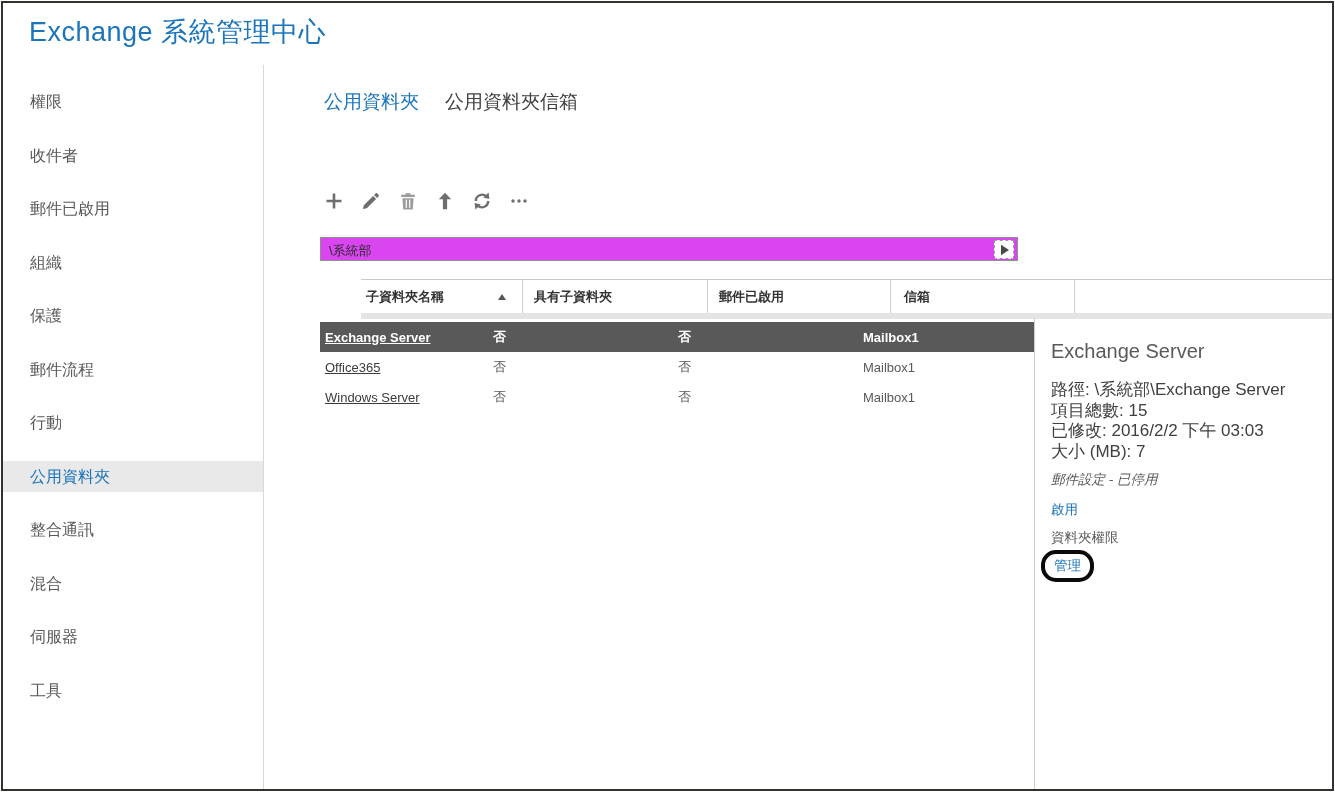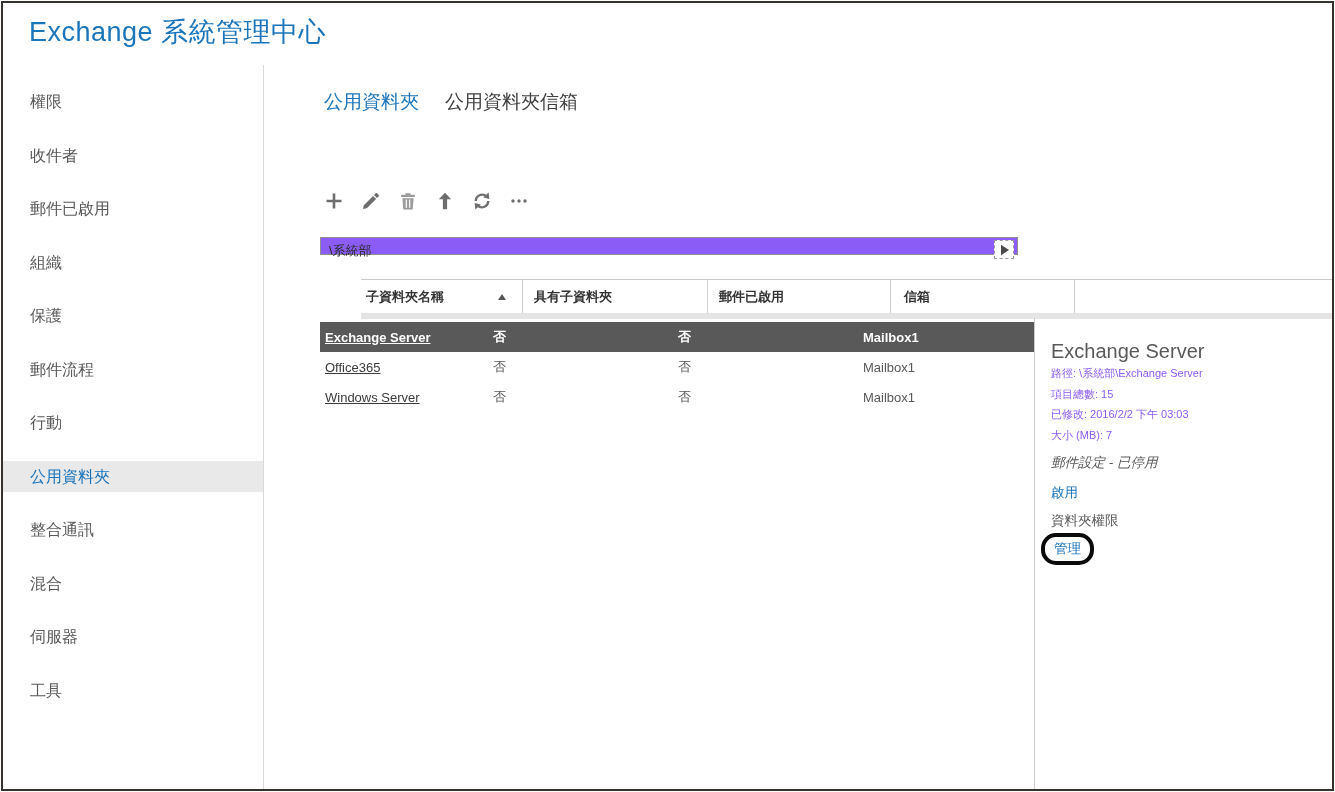--- a/index.html
+++ b/index.html
@@ -17,21 +17,21 @@
   
   .main{position:absolute;left:262px;top:62px;right:0;bottom:0;}
   .tabs{position:absolute;left:59px;top:24px;display:flex;gap:26px;font-size:19px;}
   .tab{color:#404040;cursor:pointer;}
   .tab.active{color:#1b75bb;}
 
   .toolbar{position:absolute;left:57px;top:124px;display:flex;align-items:center;gap:13px;}
   .tool-btn{width:24px;height:24px;display:flex;align-items:center;justify-content:center;cursor:pointer;background:none;border:none;padding:0;}
   .tool-btn svg{display:block;}
 
-  .pathbar{position:absolute;left:55px;top:172px;width:698px;height:18px;border:1px solid #8f8f8f;box-sizing:border-box;background:#8b5cf6;}
+  .pathbar{position:absolute;left:55px;top:172px;width:698px;height:24px;border:1px solid #8f8f8f;box-sizing:border-box;background:#d946ef;}
   .path-text{position:absolute;left:8px;top:4px;font-size:13px;color:#2b2b2b;}
   .go-btn{position:absolute;right:3px;top:2px;width:20px;height:19px;border:1px dashed #9a9a9a;background:#fff;display:flex;align-items:center;justify-content:center;cursor:pointer;padding:0;}
 
   
   .list-header{position:absolute;left:55px;top:214px;right:0;height:33px;border-top:1px solid #c9c9c9;border-bottom:6px solid #e4e4e4;display:flex;box-sizing:content-box;margin-left:41px;}
   .hcell{height:33px;line-height:33px;font-size:13px;font-weight:bold;color:#333333;border-right:1px solid #cfcfcf;box-sizing:border-box;display:flex;align-items:center;cursor:pointer;}
   .hcell.c1{width:162px;padding-left:5px;}
   .hcell.c2{width:185px;padding-left:11px;}
   .hcell.c3{width:183px;padding-left:11px;}
   .hcell.c4{width:184px;padding-left:13px;}
@@ -46,21 +46,21 @@
   .row .c2{width:185px;padding-left:11px;}
   .row .c3{width:183px;padding-left:11px;}
   .row .c4{width:184px;padding-left:13px;}
   .row a.name{color:#3b3b3b;text-decoration:underline;}
   .row.selected{background:#595959;color:#ffffff;font-weight:bold;}
   .row.selected a.name{color:#ffffff;}
 
   
   .details{position:absolute;left:769px;top:253px;right:0;bottom:0;border-left:1px solid #cccccc;padding:22px 12px 0 16px;box-sizing:border-box;}
   .details-title{font-size:20px;color:#595959;font-weight:400;}
-  .details-info{font-size:11px;line-height:20.5px;color:#8b5cf6;}
+  .details-info{margin-top:17px;font-size:17px;line-height:20.5px;color:#404040;}
   .mail-settings{margin-top:9px;font-size:13.5px;color:#595959;font-style:italic;}
   .enable-link{display:inline-block;margin-top:12px;font-size:13.5px;color:#1b75bb;text-decoration:none;cursor:pointer;}
   .folder-perms{margin-top:10px;font-size:13.5px;color:#595959;}
   .manage-wrap{margin-top:3px;}
   .annotation{display:inline-block;border:4px solid #0a0a0a;border-radius:15px;padding:2px 9px 3px 9px;margin-left:-10px;}
   .manage-link{font-size:13.5px;color:#1b75bb;text-decoration:none;cursor:pointer;}
 </style>
 </head>
 <body>
 

